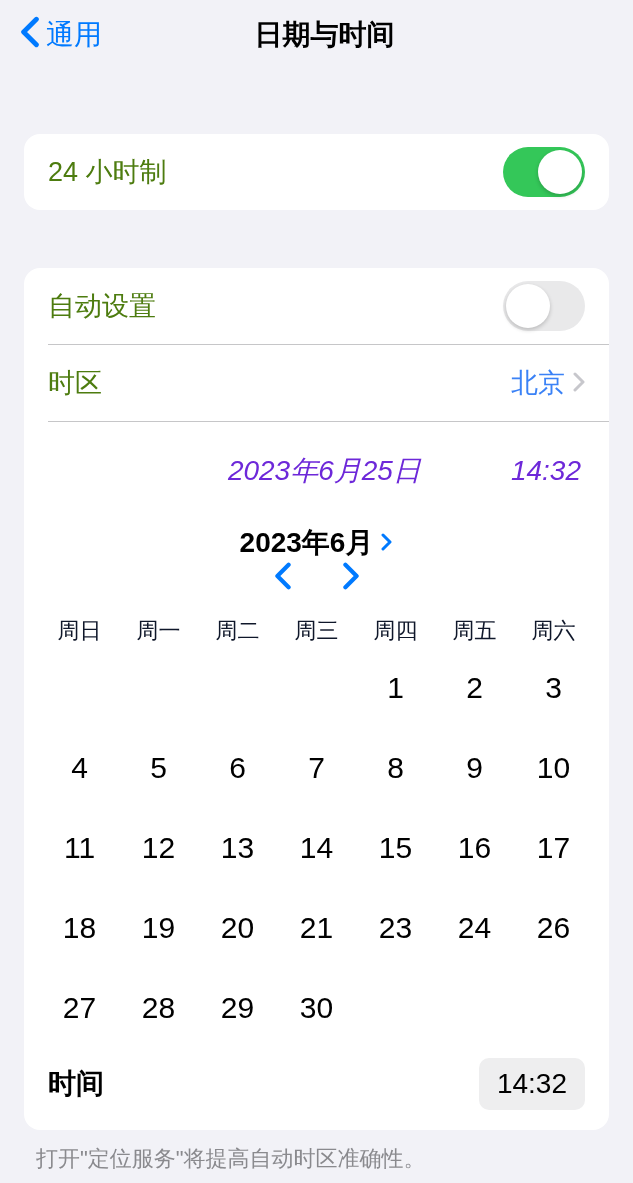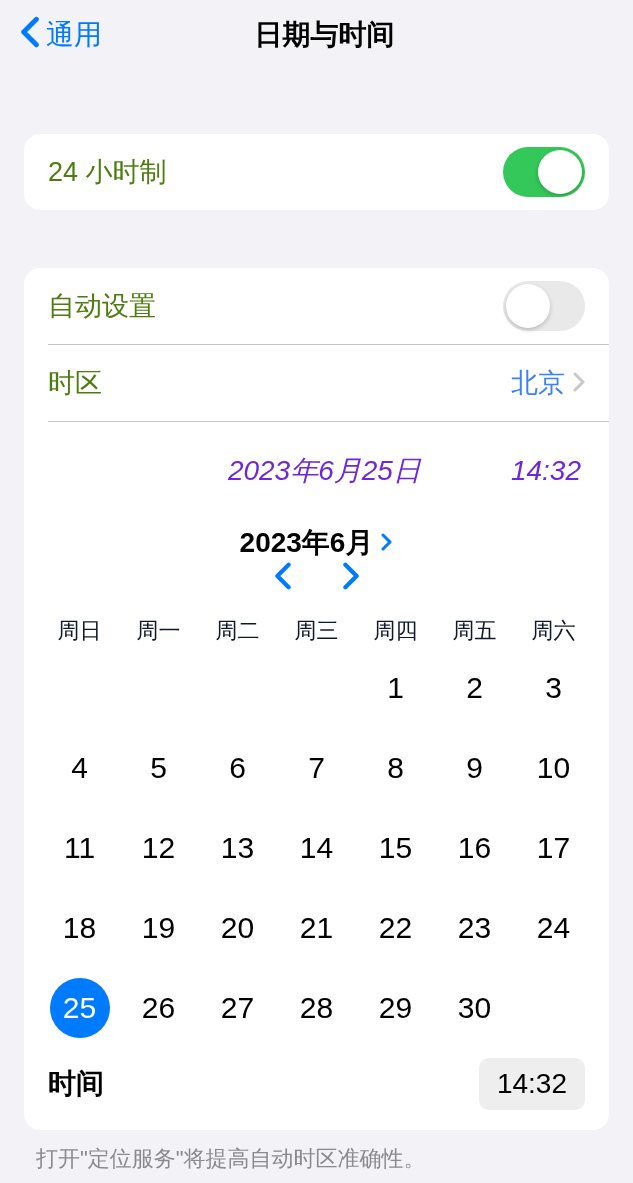--- a/index.html
+++ b/index.html
@@ -206,26 +206,22 @@
       <div class="day">12</div>
       <div class="day">13</div>
       <div class="day">14</div>
       <div class="day">15</div>
       <div class="day">16</div>
       <div class="day">17</div>
       <div class="day">18</div>
       <div class="day">19</div>
       <div class="day">20</div>
       <div class="day">21</div>
-      <div class="day">22</div>
       <div class="day">23</div>
       <div class="day">24</div>
-      <div class="day selected">
-        <div class="circle">25</div>
-      </div>
       <div class="day">26</div>
       <div class="day">27</div>
       <div class="day">28</div>
       <div class="day">29</div>
       <div class="day">30</div>
     </div>
   <div class="time-row">
     <div class="time-label">时间</div>
     <div class="time-pill">14:32</div>
   </div>

